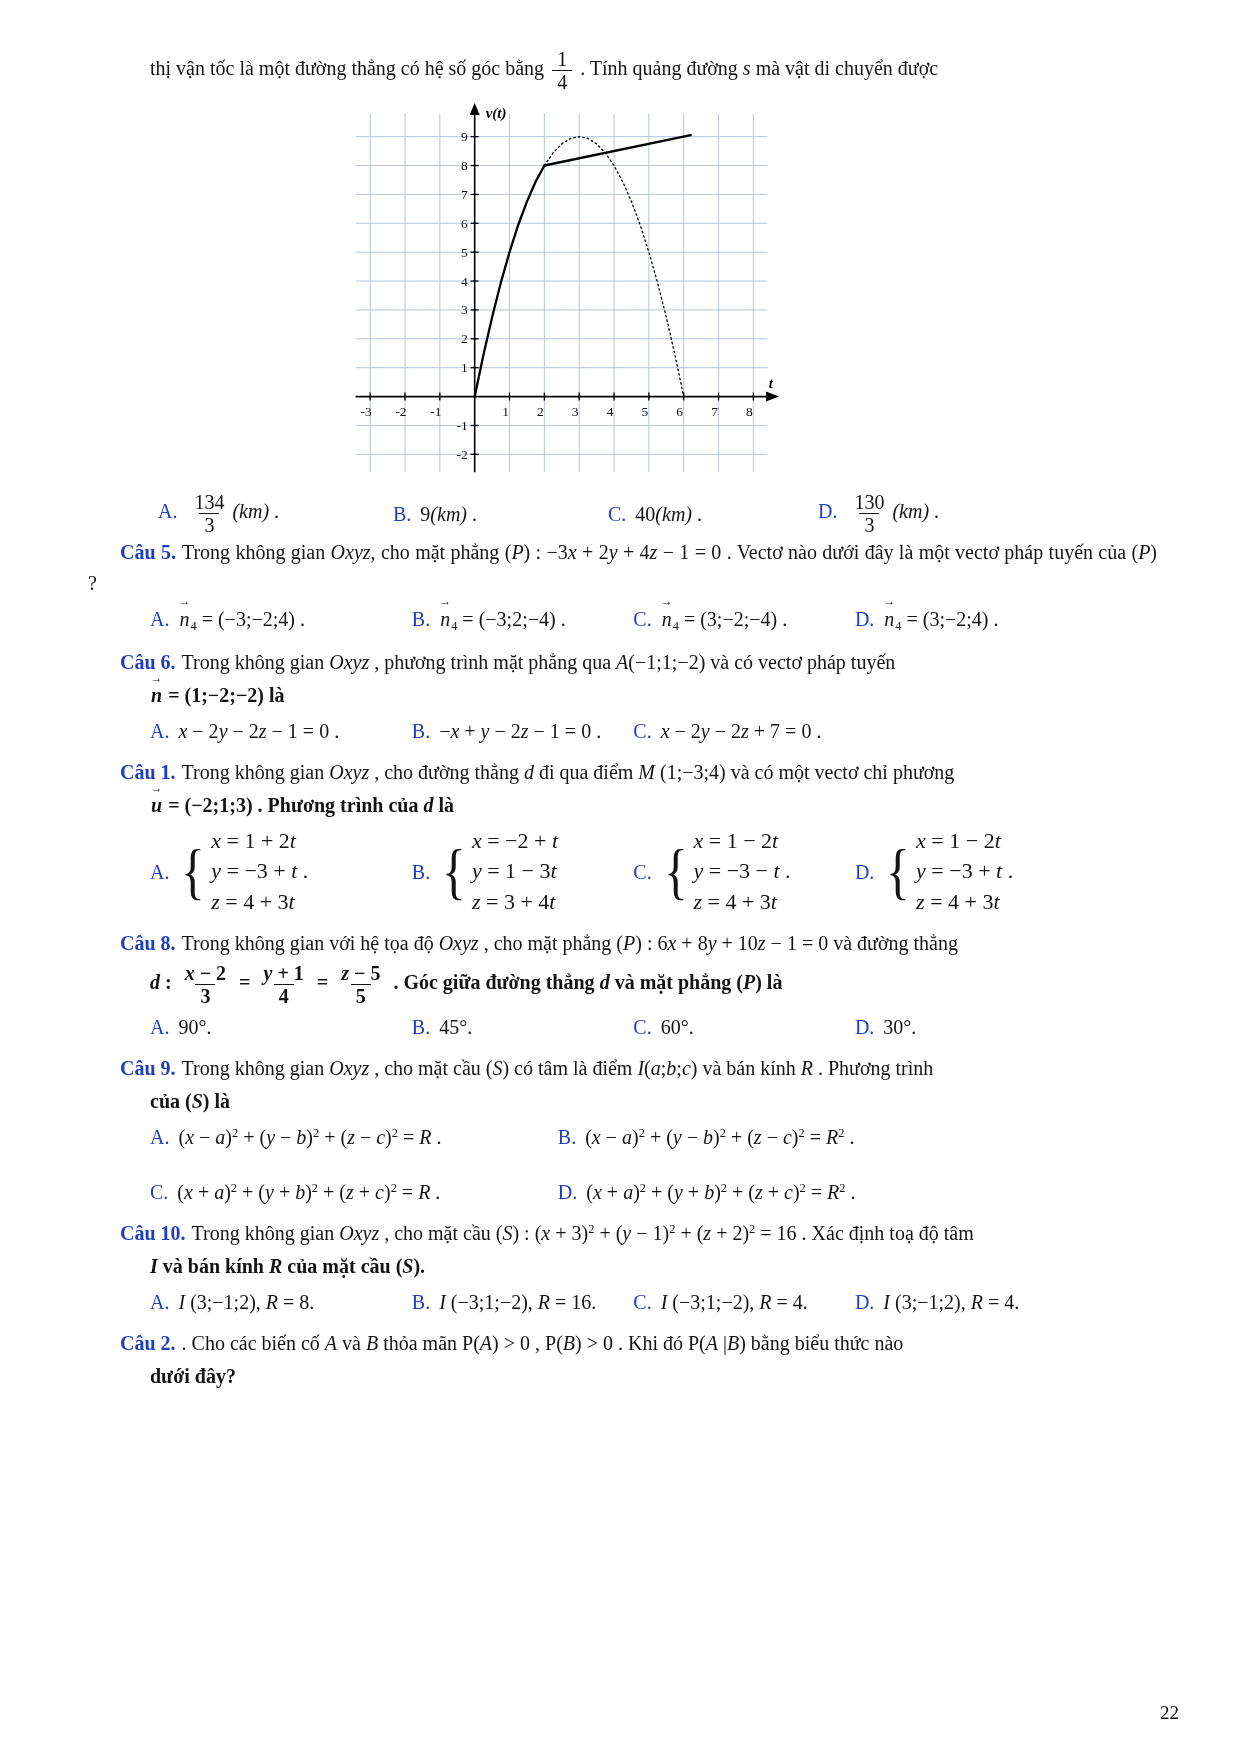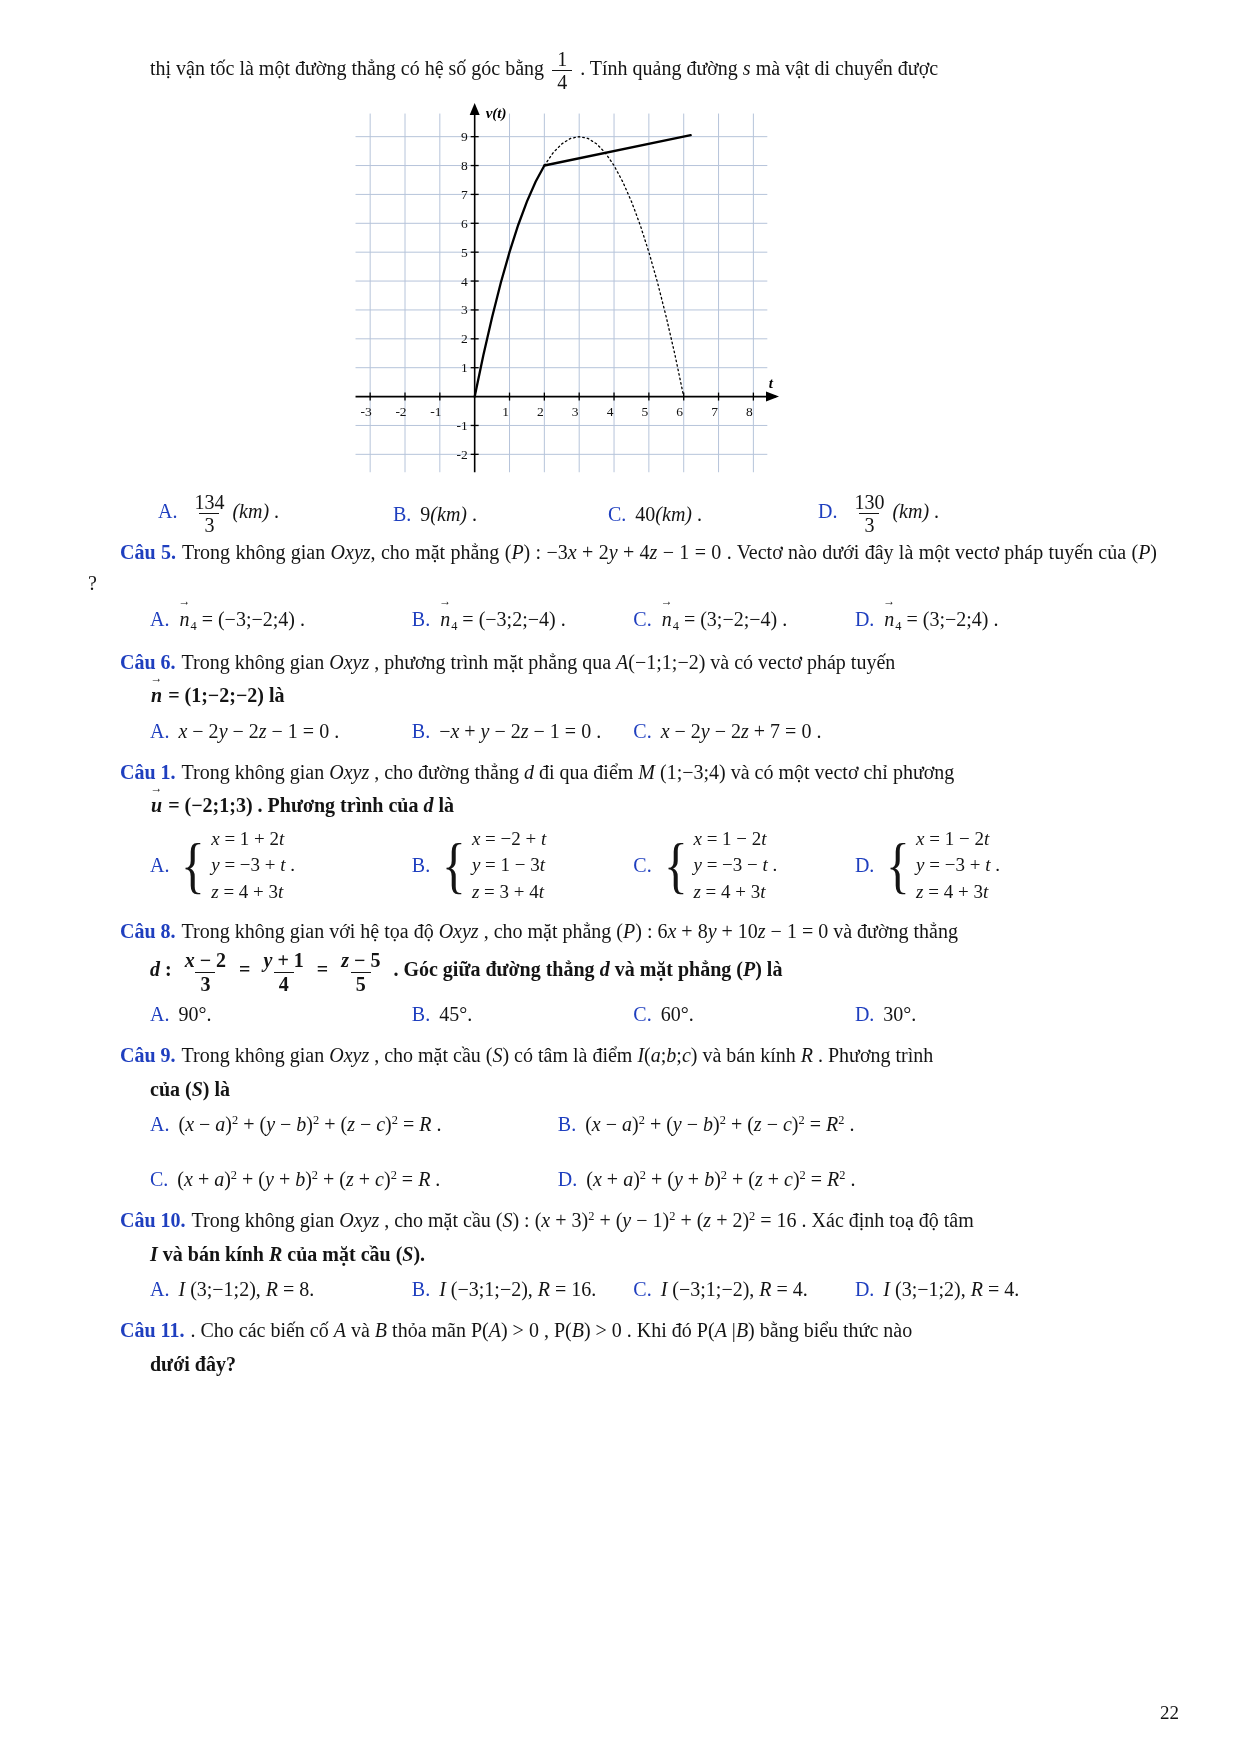--- a/index.html
+++ b/index.html
@@ -27,21 +27,21 @@
   .frac { display:inline-flex; flex-direction:column; align-items:center;
           vertical-align:middle; line-height:1.12; text-align:center; margin:0 3px; }
   .frac .fn { padding:0 5px; }
   .frac .fd { border-top:1.4px solid #141414; padding:0 5px; }
   .vec { position:relative; display:inline-block; padding:0 1px; }
   .vec::after { content:"\2192"; position:absolute; left:50%; transform:translateX(-50%);
                 top:-0.95em; font-size:0.6em; font-style:normal; color:#141414; }
   .sys { display:inline-flex; align-items:center; vertical-align:middle; }
   .sys .brace { font-size:62px; line-height:0.95; font-weight:400;
                 transform:scaleX(0.8); margin-right:3px; }
-  .sys .eqs { display:flex; flex-direction:column; line-height:1.38; font-size:19px; }
+  .sys .eqs { display:flex; flex-direction:column; line-height:1.38; font-size:22px; }
   .sys-row .opt { display:flex; align-items:center; }
   .graph-wrap { margin:8px 0 10px 263px; }
   svg { font-family:"Liberation Serif", serif; }
   .page-number { position:absolute; right:62px; bottom:30px; font-size:19px; color:#141414; }
 </style>
 </head>
 <body>
 
 <div class="content">
 
@@ -254,19 +254,19 @@
     <p class="cont"><i>I</i>  và bán kính  <i>R</i>  của mặt cầu (<i>S</i>).</p>
     <div class="opts opts-4">
       <div class="opt"><span class="letter">A.</span><span><i>I</i> (3;−1;2), <i>R</i> = 8.</span></div>
       <div class="opt"><span class="letter">B.</span><span><i>I</i> (−3;1;−2), <i>R</i> = 16.</span></div>
       <div class="opt"><span class="letter">C.</span><span><i>I</i> (−3;1;−2), <i>R</i> = 4.</span></div>
       <div class="opt"><span class="letter">D.</span><span><i>I</i> (3;−1;2), <i>R</i> = 4.</span></div>
     </div>
   </div>
 
   <div class="q">
-    <p class="qfirst"><span class="qlabel">Câu 11.</span><span>. Cho các biến cố <i>A</i>  và <i>B</i>  thỏa mãn  P(<i>A</i>) &gt; 0 ,  P(<i>B</i>) &gt; 0 . Khi đó  P(<i>A</i> |<i>B</i>)  bằng biểu thức nào</span></p>
+    <p class="qfirst"><span class="qlabel">Câu 2.</span><span>. Cho các biến cố <i>A</i>  và <i>B</i>  thỏa mãn  P(<i>A</i>) &gt; 0 ,  P(<i>B</i>) &gt; 0 . Khi đó  P(<i>A</i> |<i>B</i>)  bằng biểu thức nào</span></p>
     <p class="cont">dưới đây?</p>
   </div>
 
 </div>
 
 <div class="page-number">22</div>
 
 </body></html>

